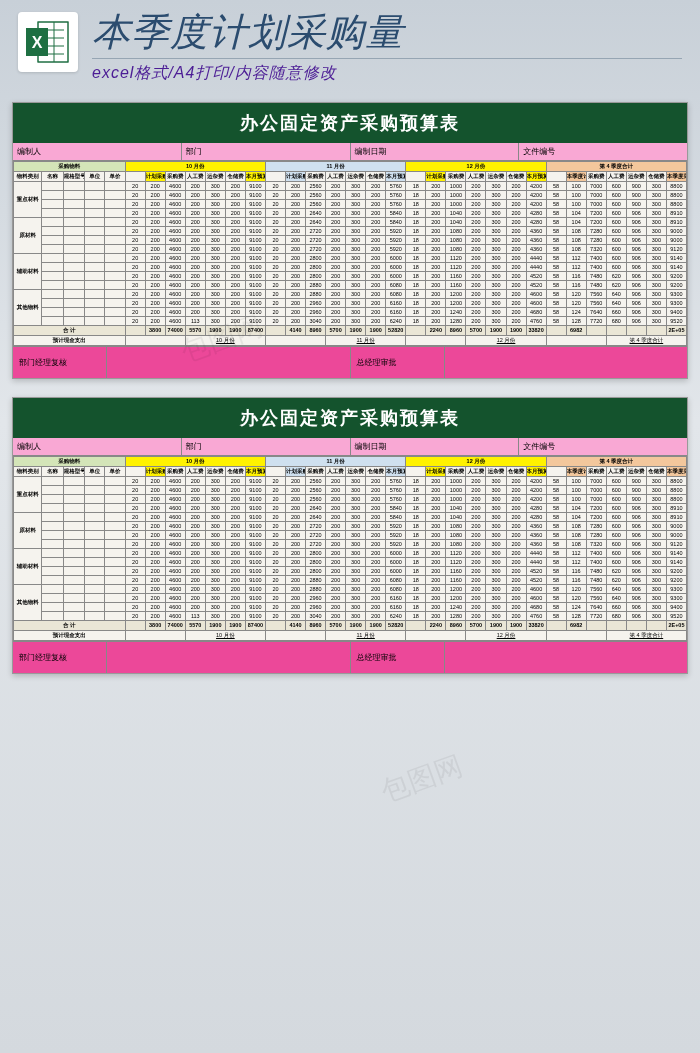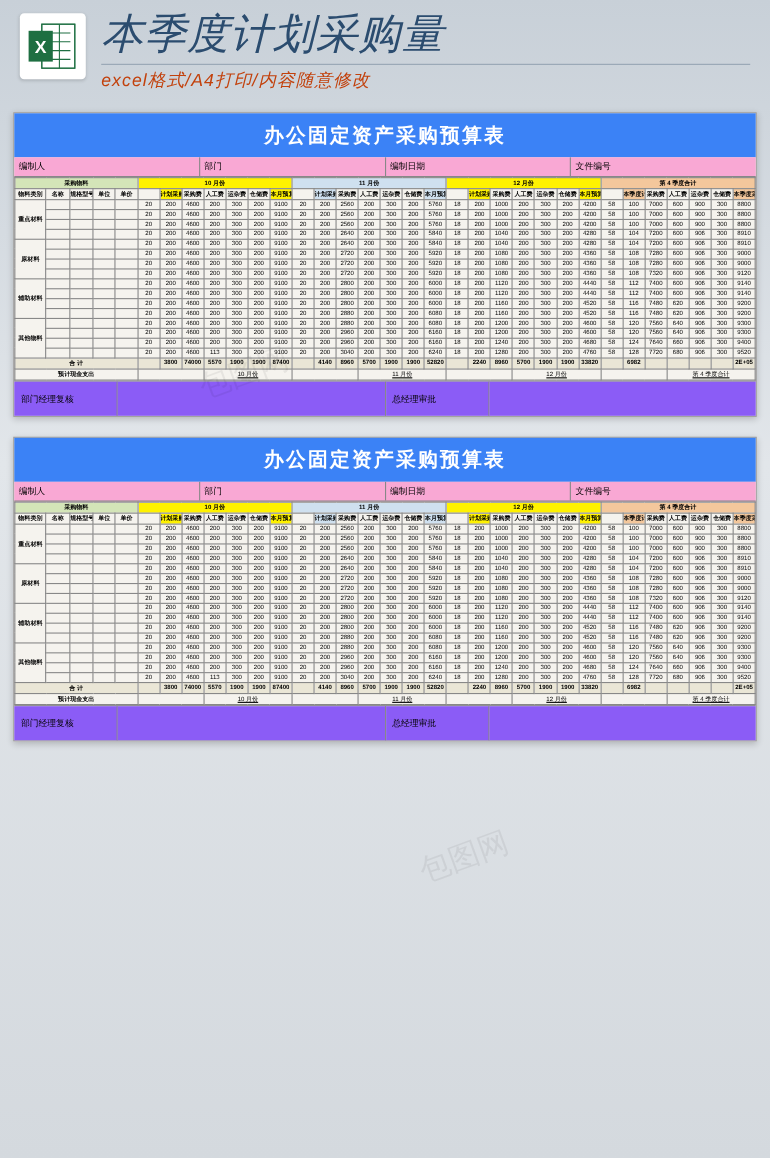--- a/index.html
+++ b/index.html
@@ -32,35 +32,35 @@
     font-size: 38px;
     font-weight: 300;
     letter-spacing: 1px;
     line-height: 1.1;
     border-bottom: 1px solid #96a5b3;
     padding-bottom: 4px;
     margin-bottom: 4px;
     font-style: italic;
   }
   .title-sub {
-    color: #c2410c;
+    color: #4c1d95;
     font-size: 16px;
     font-weight: 300;
     letter-spacing: 1px;
     font-style: italic;
   }
   .sheet-wrap {
     background: #f5f3ee;
     border: 1px solid #999;
     margin: 10px 12px 18px 12px;
     padding: 0;
     box-shadow: 0 2px 6px rgba(0,0,0,.2);
   }
   .sheet-title {
-    background: #3b82f6;
+    background: #14532d;
     color: #fff;
     text-align: center;
     font-size: 18px;
     font-weight: 700;
     letter-spacing: 2px;
     padding: 8px 0;
   }
   .info-row {
     display: flex;
     font-size: 8px;
@@ -95,21 +95,21 @@
   .row-label { background: #f5f3ee; font-weight: 600; }
   .sum-row td { background: #eae6d6; font-weight: 700; }
   .foot-block {
     display: flex;
     font-size: 8px;
     border-top: 1px solid #888;
   }
   .foot-block > div {
     border-right: 1px solid #888;
     padding: 10px 6px;
-    background: #8b5cf6;
+    background: #ec4899;
   }
   .foot-block > div:last-child { border-right: none; }
   .wm {
     position: absolute;
     color: rgba(0,0,0,.06);
     font-size: 28px;
     transform: rotate(-20deg);
     pointer-events: none;
   }
 </style>

